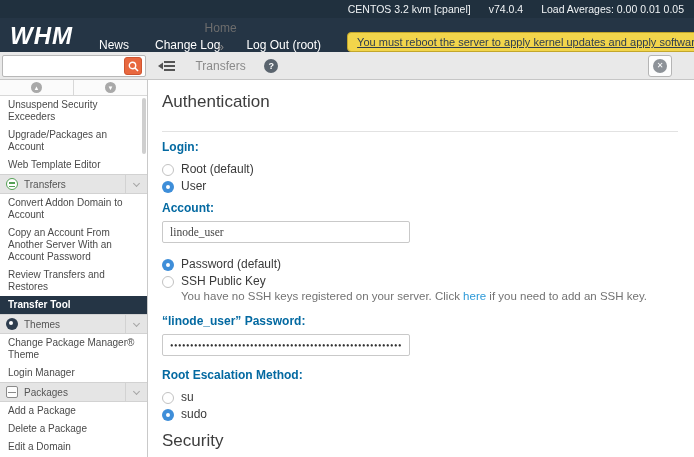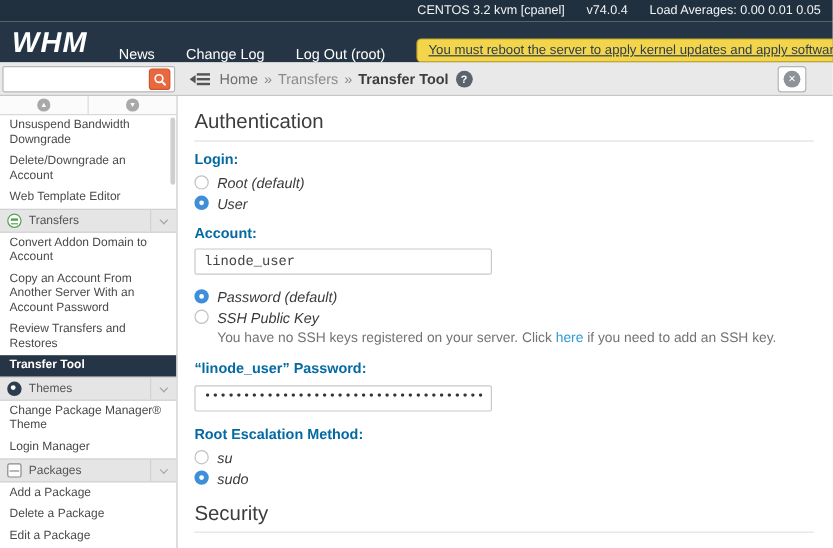--- a/index.html
+++ b/index.html
@@ -23,21 +23,21 @@
   
   .toolbar { height:28px; background:#e9e9e9; border-bottom:1px solid #c6c6c6;
     display:flex; align-items:center; }
   .search-zone { width:148px; height:100%; padding:3px 2px 3px 2px; position:relative; flex:none; }
   .search-input { width:144px; height:22px; border:1px solid #b8b8b8; border-radius:2px;
     background:#fff; padding:0 24px 0 6px; font-size:11px; outline:none; }
   .search-btn { position:absolute; right:6px; top:5px; width:18px; height:18px;
     background:#e8683f; border:1px solid #cf5530; border-radius:3px; cursor:pointer;
     display:flex; align-items:center; justify-content:center; }
   .collapse { margin:0 8px 0 10px; cursor:pointer; display:flex; align-items:center; }
-  .breadcrumb { display:flex; align-items:center; gap:5px; font-size:12px; color:#8a8a8a; }
+  .breadcrumb { display:flex; align-items:center; gap:5px; font-size:12px; color:#8a8a8a;flex-direction:column; }
   .crumb { cursor:pointer; }
   .crumb.home { color:#6d6d6d; }
   .crumb.current { color:#3d3d3d; font-weight:bold; }
   .help-icon { width:14px; height:14px; border-radius:50%; background:#5a646e; color:#fff;
     font-size:9px; font-weight:bold; display:flex; align-items:center; justify-content:center;
     margin-left:6px; cursor:pointer; }
   .spacer { flex:1; }
   .close-btn { width:24px; height:22px; background:#fdfdfd; border:1px solid #b5b5b5;
     border-radius:3px; margin-right:22px; cursor:pointer; display:flex; align-items:center;
     justify-content:center; }
@@ -73,36 +73,36 @@
   .icon-themes { background:#2e3d4e; }
   .icon-themes i { position:absolute; top:2.5px; left:2.5px; width:4px; height:4px;
     border-radius:50%; background:#fff; }
   .icon-packages { border:1px solid #8a8a8a; border-radius:2px; background:#fdfdfd; }
   .icon-packages i { position:absolute; top:4.5px; left:1px; width:8px; height:1px; background:#8a8a8a; }
   .side-scrollbar { position:absolute; top:18px; right:1px; width:4px; height:56px;
     background:#cfcfcf; border-radius:2px; cursor:pointer; }
 
   
   .main { flex:1; background:#fff; padding:12px 16px 0 14px; min-width:0; }
-  .section-heading { font-size:17px; font-weight:400; color:#3d3d3d; padding-bottom:5px;
+  .section-heading { font-size:17px; font-weight:400; color:#3d3d3d; padding-bottom:19px;
     border-bottom:1px solid #e2e2e2; }
   .mb8 { margin-bottom:8px; } .mt10 { margin-top:10px; }
   .field-label { font-size:12px; font-weight:bold; color:#0369a1; line-height:14px;
     margin-bottom:6px; }
-  .radio-row { display:flex; align-items:flex-start; height:16px; margin-bottom:1px;font-style:italic; }
+  .radio-row { display:flex; align-items:flex-end; height:16px; margin-bottom:1px; }
   .radio { width:12px; height:12px; border-radius:50%; flex:none; margin-right:7px;
     display:flex; align-items:center; justify-content:center; cursor:pointer; }
   .radio.off { background:#fff; border:1px solid #c2c2c2; }
   .radio.on { background:#3e8ed9; }
   .radio.on i { width:4px; height:4px; background:#3e8ed9; border:2px solid #fff;
     border-radius:50%; display:block; }
   .radio-label { font-size:12px; color:#3a3a3a; cursor:pointer; }
   .text-input { width:248px; height:22px; border:1px solid #c9c9c9; border-radius:2px;
     padding:0 7px; font-size:11.5px; color:#444; outline:none; margin-bottom:12px;
-    font-family:Liberation Mono, monospace; }
+    font-family:Liberation Serif, serif; }
   .pwd { font-size:10px; letter-spacing:0.5px; color:#333; }
   .helper { font-size:11.5px; color:#737373; margin-left:19px; line-height:15px; margin-bottom:10px; }
   .helper a { color:#2c99d8; text-decoration:none; cursor:pointer; }
   .group-gap { margin-bottom:8px; }
 </style>
 </head>
 <body>
 
 <div class="app">
 
@@ -157,22 +157,22 @@
     <div class="sidebar">
       <div class="scroll-row">
         <div class="scroll-btn">
           <span class="arrow-circle">▲</span>
         </div>
         <div class="scroll-btn">
           <span class="arrow-circle">▼</span>
         </div>
       </div>
 
-      <div class="s-link">Unsuspend Bandwidth Downgrade</div>
-      <div class="s-link">Delete/Downgrade an Account</div>
+      <div class="s-link">Unsuspend Security Exceeders</div>
+      <div class="s-link">Upgrade/Packages an Account</div>
       <div class="s-link">Web Template Editor</div>
 
       <div class="s-section">
         <span class="s-icon icon-transfers">
             <i class="t1"></i>
             <i class="t2"></i>
           </span>
         <span class="sec-label">Transfers</span>
         <span class="chev-wrap">
             <i class="chev"></i>
@@ -202,21 +202,21 @@
             <i></i>
           </span>
         <span class="sec-label">Packages</span>
         <span class="chev-wrap">
             <i class="chev"></i>
           </span>
       </div>
 
       <div class="s-link">Add a Package</div>
       <div class="s-link">Delete a Package</div>
-      <div class="s-link">Edit a Package</div>
+      <div class="s-link">Edit a Domain</div>
       <div class="s-link">Feature Manager</div>
 
       <div class="side-scrollbar"></div>
     </div>
 
     <div class="main">
       <div class="section-heading mb8">Authentication</div>
 
       <div class="field-label">Login:</div>
       <div class="group-gap">

